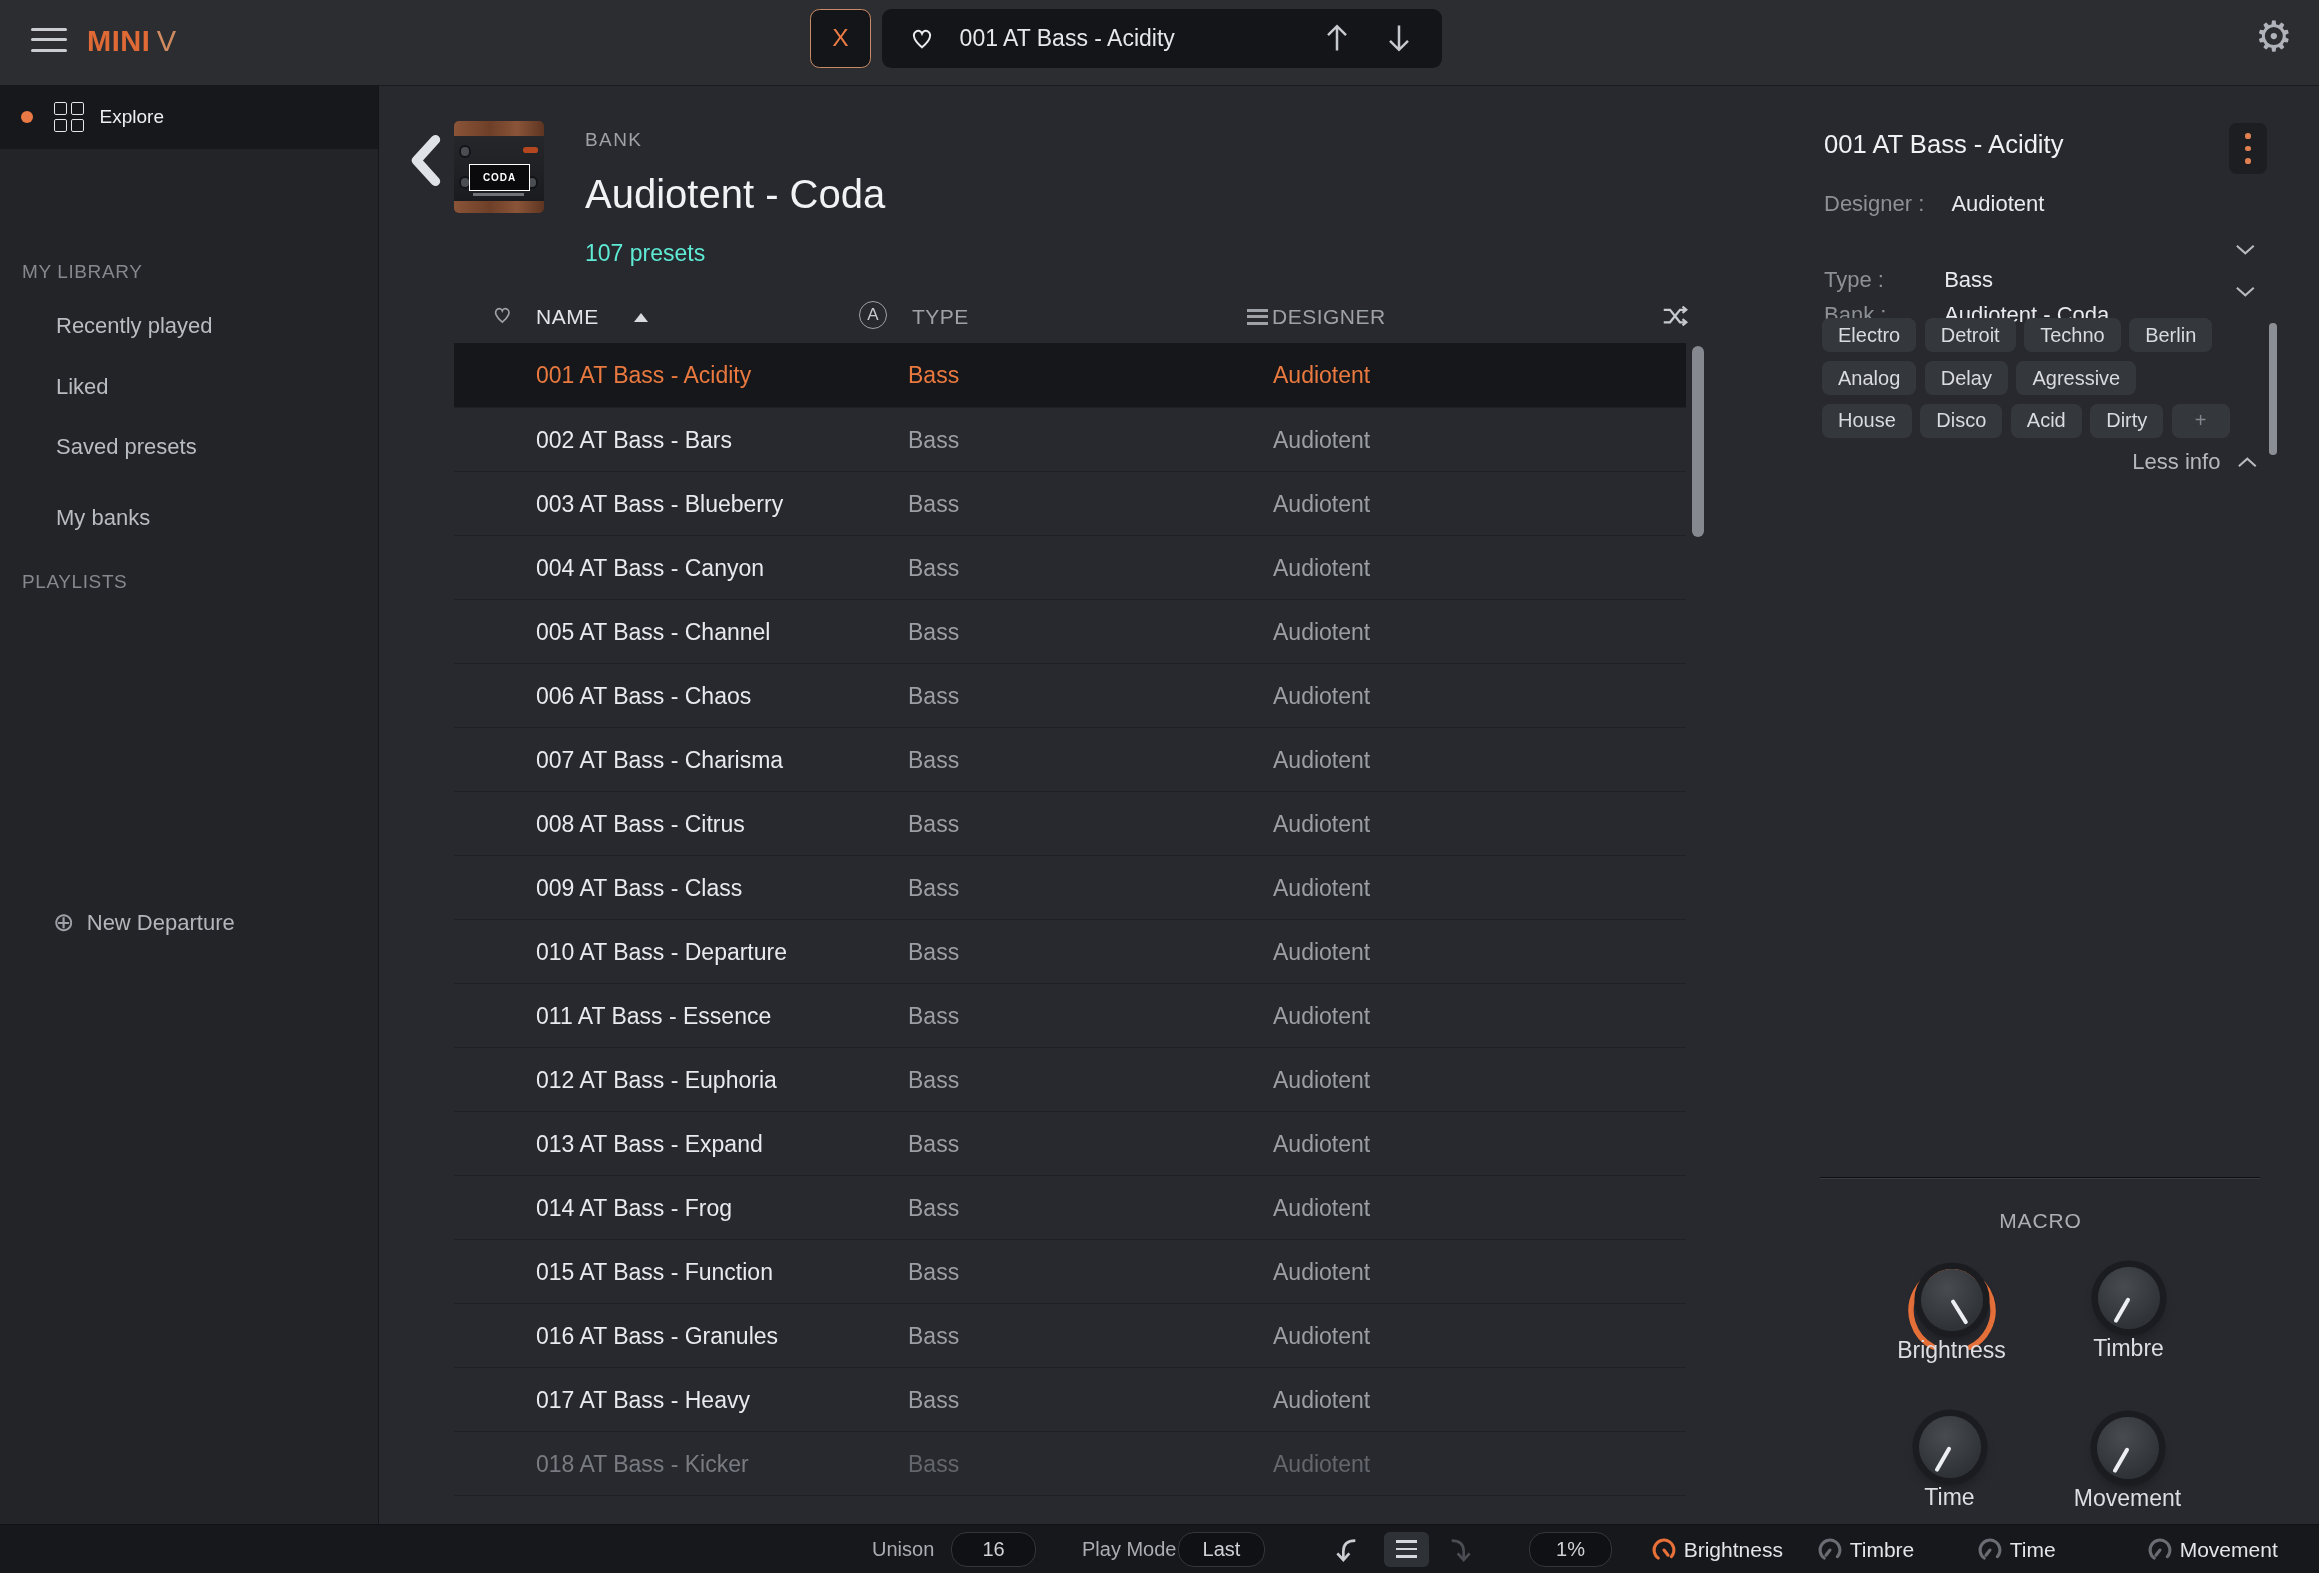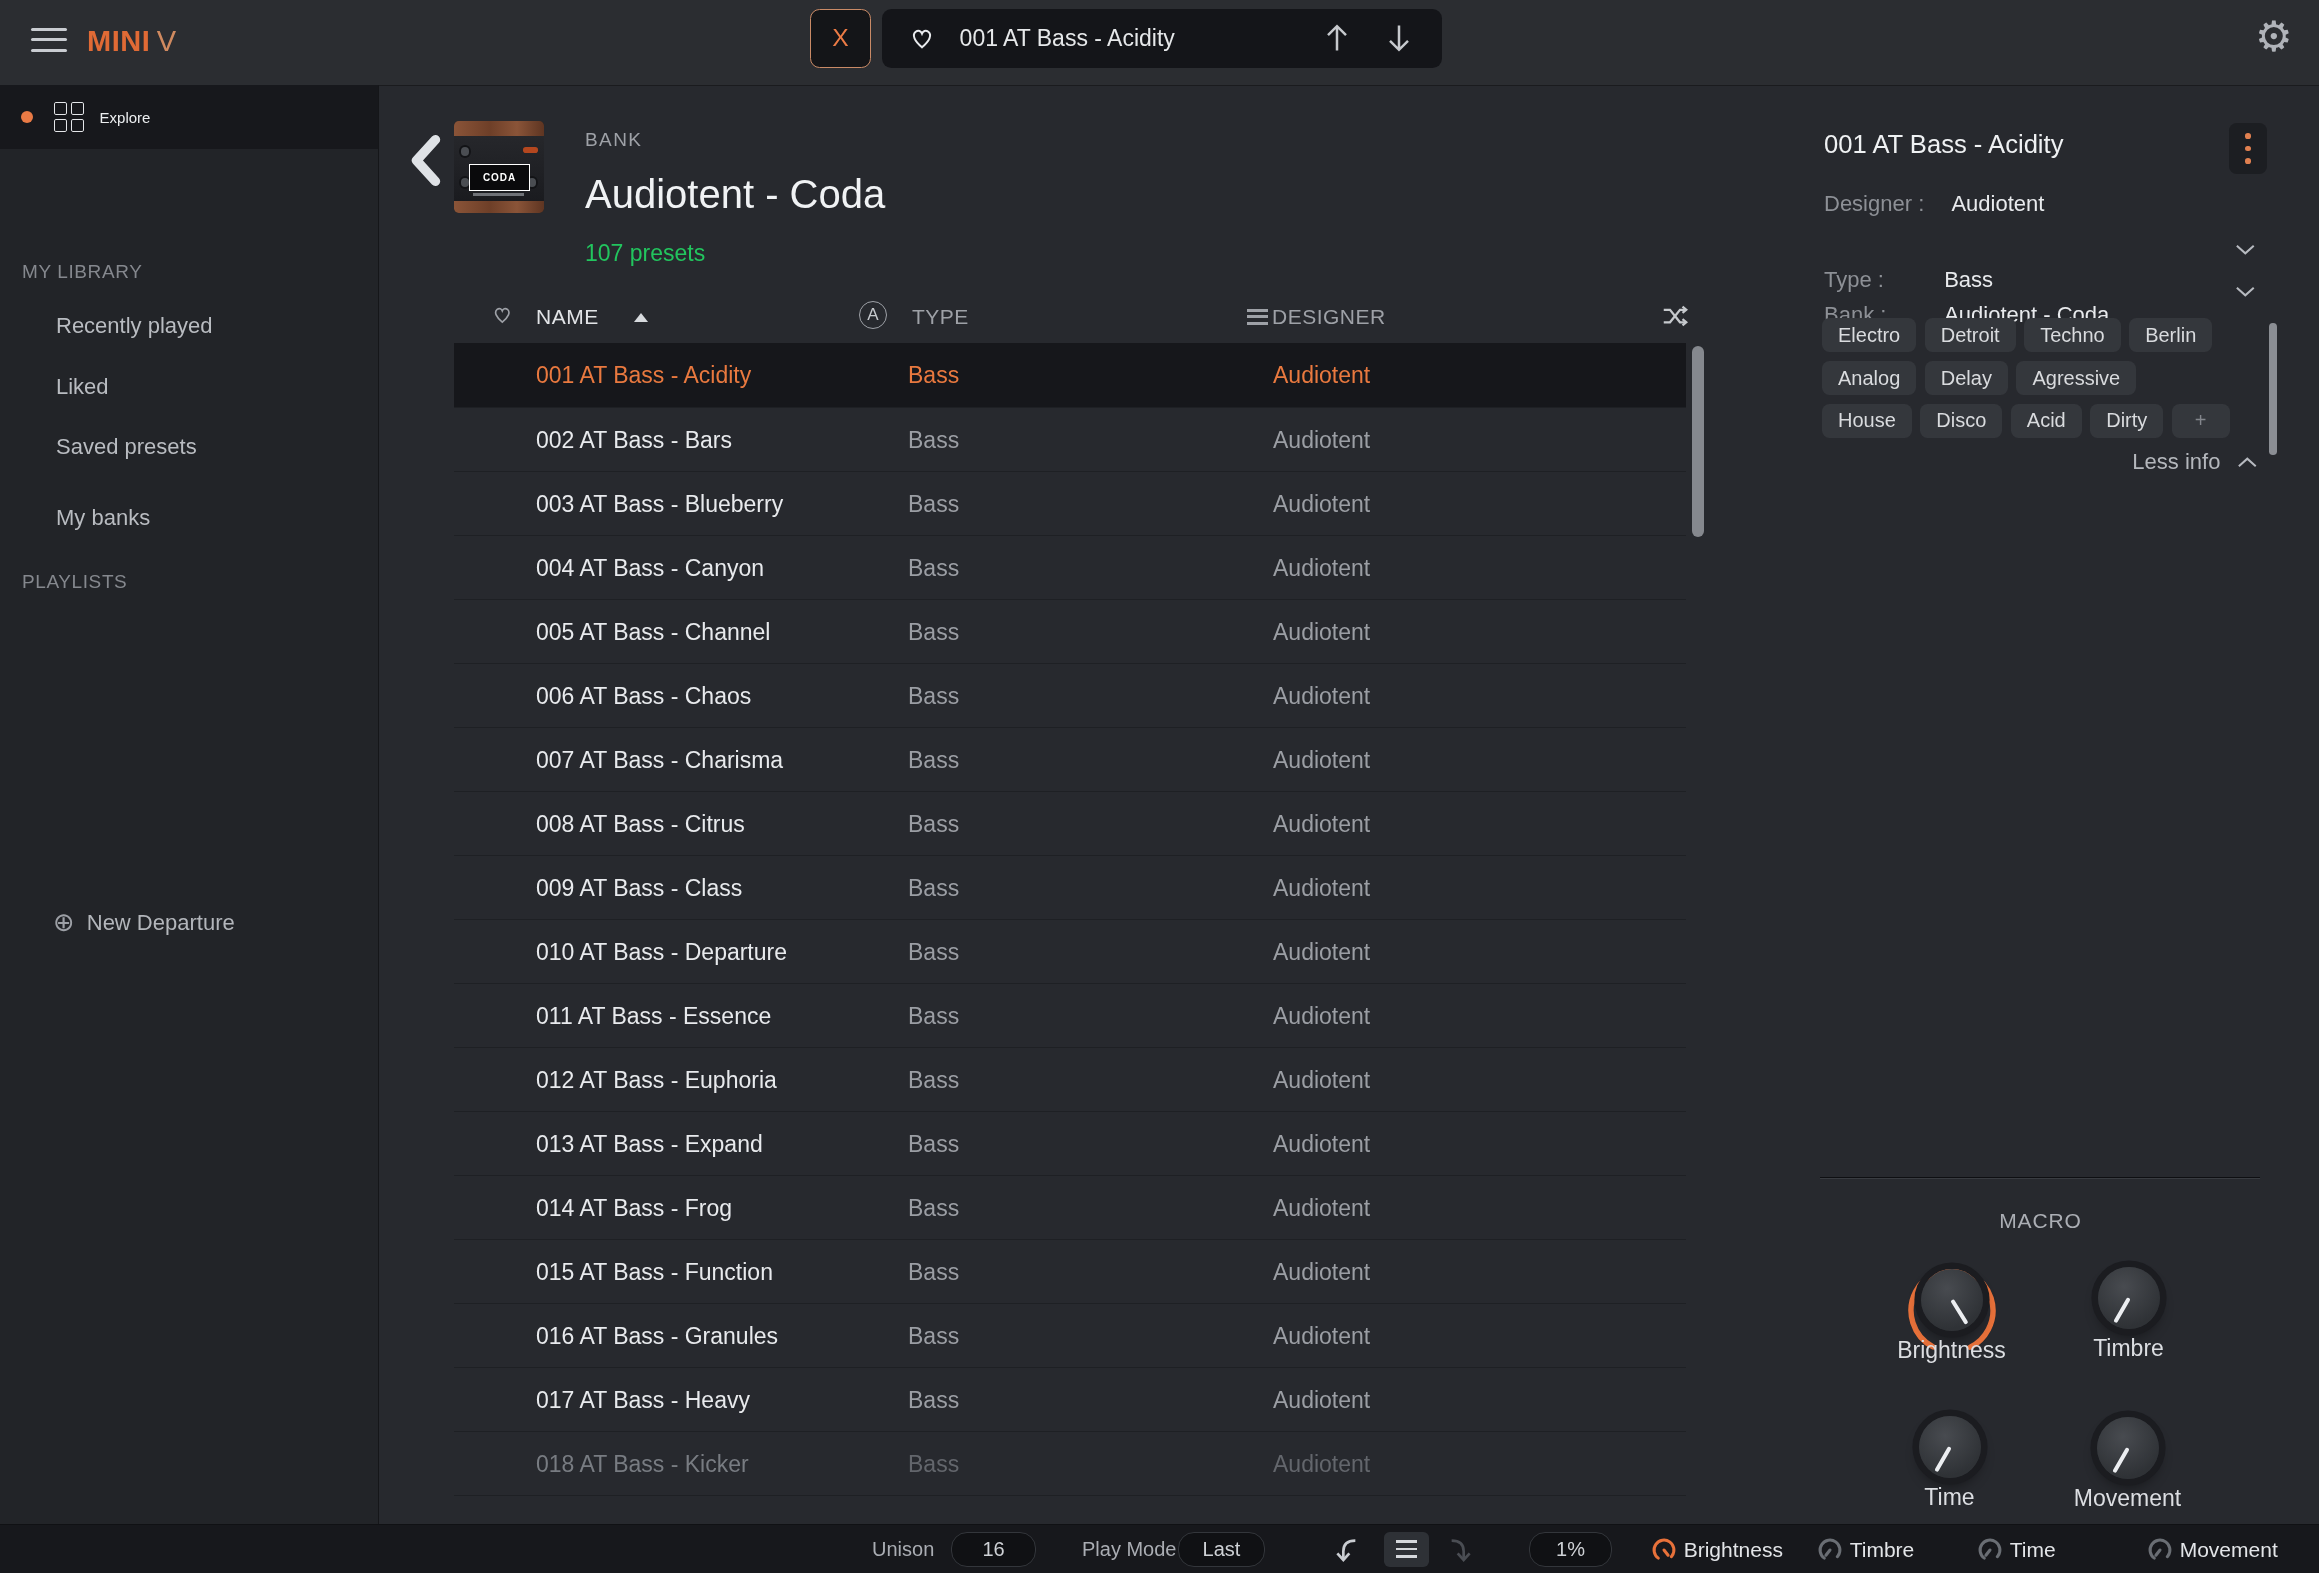--- a/index.html
+++ b/index.html
@@ -21,21 +21,21 @@
      display:flex;align-items:center;padding:0 24.6px;box-sizing:border-box;}
   .preset-box .pname{font-size:23px;color:#e6e8ea;margin-left:23px;flex:1;}
   .gear{position:absolute;left:2255px;top:16px;font-family:"DejaVu Sans",sans-serif;font-size:42px;color:#b0b3b9;line-height:1;}
 
   
   .sidebar{position:absolute;top:85px;left:0;width:379px;height:1439px;background:#222428;border-right:1.9px solid #151619;box-sizing:border-box;}
   .explore-item{position:absolute;top:0;left:0;right:0;height:64px;background:#17181c;display:flex;align-items:center;}
   .explore-dot{width:12.3px;height:12.3px;border-radius:50%;background:#e97a45;margin-left:21px;}
   .grid-icon{display:grid;grid-template-columns:12.3px 12.3px;grid-gap:4.7px;margin-left:21px;}
   .grid-icon i{display:block;width:12.3px;height:12.3px;border:1.9px solid #e4e6e9;border-radius:1.9px;box-sizing:border-box;}
-  .explore-label{margin-left:16px;font-size:15px;color:#eceef0;}
+  .explore-label{margin-left:16px;font-size:19px;color:#eceef0;}
   .side-header{position:absolute;left:22px;font-size:19px;color:#85888e;letter-spacing:0.6px;}
   .side-item{position:absolute;left:56px;font-size:22px;color:#b9bcc1;cursor:pointer;}
   .new-playlist{position:absolute;left:53px;top:825px;display:flex;align-items:center;color:#b3b6bb;font-size:22px;cursor:pointer;}
   .new-playlist .plus{font-family:"DejaVu Sans",sans-serif;font-size:25.6px;color:#9da0a6;margin-right:12.3px;line-height:1;}
 
   
   .main{position:absolute;top:85px;left:380px;width:1380px;height:1439px;}
   .back-chevron{position:absolute;left:24.6px;top:49px;cursor:pointer;}
   .bank-thumb{position:absolute;left:74px;top:36px;width:90px;height:92px;border-radius:4.7px;overflow:hidden;background:#1c1d21;}
   .bank-thumb .wood{position:absolute;left:0;right:0;height:15px;background:linear-gradient(90deg,#8a5438,#6e3f28 40%,#8a5438 70%,#5e3522);}
@@ -43,21 +43,21 @@
   .bank-thumb .panel{position:absolute;top:15px;bottom:12.3px;left:0;right:0;
       background:linear-gradient(180deg,#26272b,#1a1b1f);}
   .bank-thumb .kn{position:absolute;width:8.5px;height:8.5px;border-radius:50%;background:#4a4d52;box-shadow:0 0 0 1.9px #121316;}
   .bank-thumb .osw{position:absolute;width:15px;height:5.7px;border-radius:2.8px;background:#b4471f;}
   .coda-box{position:absolute;left:15px;top:28px;width:59px;height:24.6px;border:1.9px solid #fff;background:#0a0a0c;
       display:flex;align-items:center;justify-content:center;font-size:10px;font-weight:bold;letter-spacing:0.9px;color:#fff;text-align:right;}
   .coda-sub{position:absolute;left:19px;top:57px;width:51px;height:2.8px;background:#6f7277;}
   .bank-meta{position:absolute;left:205px;top:44px;}
   .bank-label{font-size:19px;color:#9ea1a7;letter-spacing:1.4px;}
   .bank-title{font-size:40px;color:#f0f2f4;margin-top:21px;}
-  .bank-count{font-size:23px;color:#22c55e;margin-top:23px;}
+  .bank-count{font-size:23px;color:#5eead4;margin-top:23px;}
 
   .thead{position:absolute;top:220px;left:0;right:0;height:38px;}
   .th{position:absolute;font-size:21px;color:#9ea1a7;letter-spacing:0.5px;}
   .th.name{color:#e2e4e7;}
   .sort-tri{position:absolute;left:254px;top:7.6px;width:0;height:0;border-left:7.6px solid transparent;
       border-right:7.6px solid transparent;border-bottom:9.5px solid #d7dade;}
   .circle-a{position:absolute;left:479px;top:-3.8px;width:28px;height:28px;border:1.9px solid #9ea1a7;border-radius:50%;
       color:#c6c9cd;font-size:17px;display:flex;align-items:center;justify-content:center;box-sizing:border-box;}
   .lines-icon{position:absolute;left:867px;top:3.8px;width:21px;}
   .lines-icon span{display:block;height:2.8px;background:#9ea1a7;margin-bottom:3.8px;}

